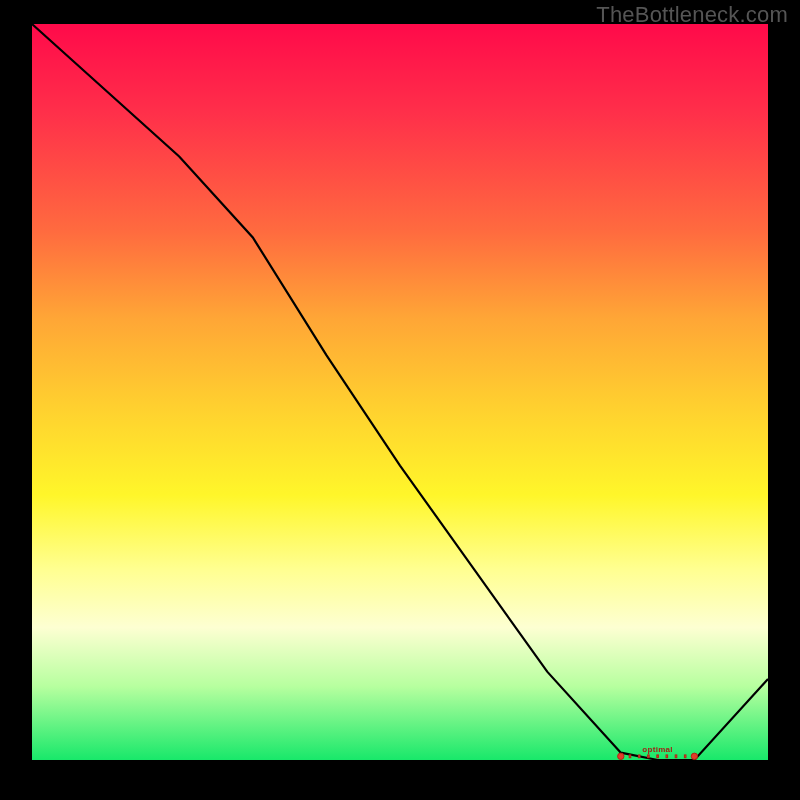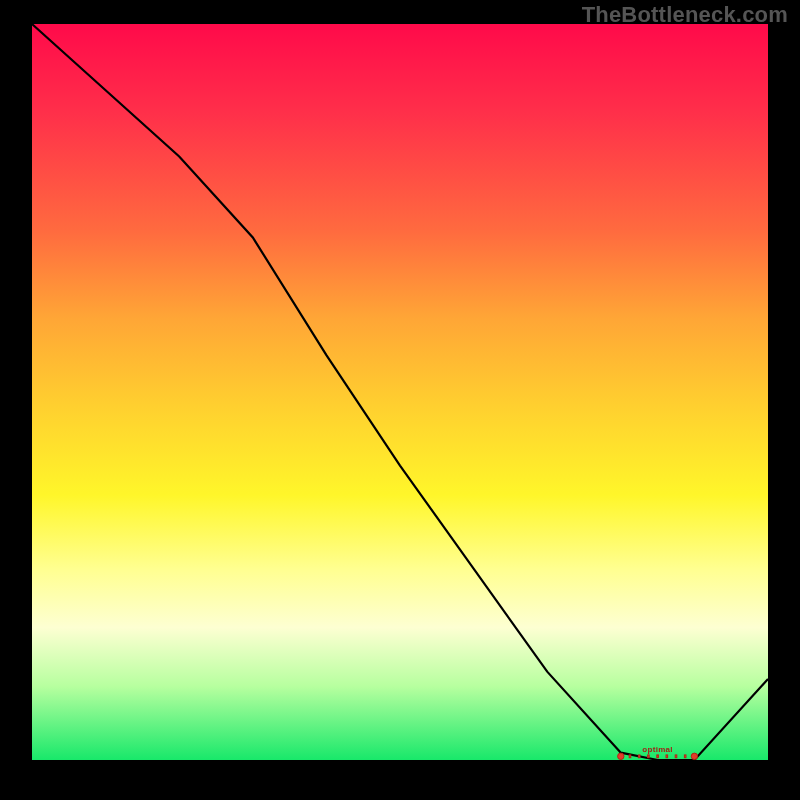--- a/index.html
+++ b/index.html
@@ -16,21 +16,21 @@
     width: 800px;
     height: 800px;
     background: #000;
   }
   .watermark {
     position: absolute;
     top: 2px;
     right: 12px;
     color: #555;
     font-size: 22px;
-    font-weight: 700;
+    font-weight: 400;
     letter-spacing: 0.2px;
     z-index: 10;
   }
   .plot-area {
     position: absolute;
     left: 32px;
     top: 24px;
     width: 736px;
     height: 736px;
   }

